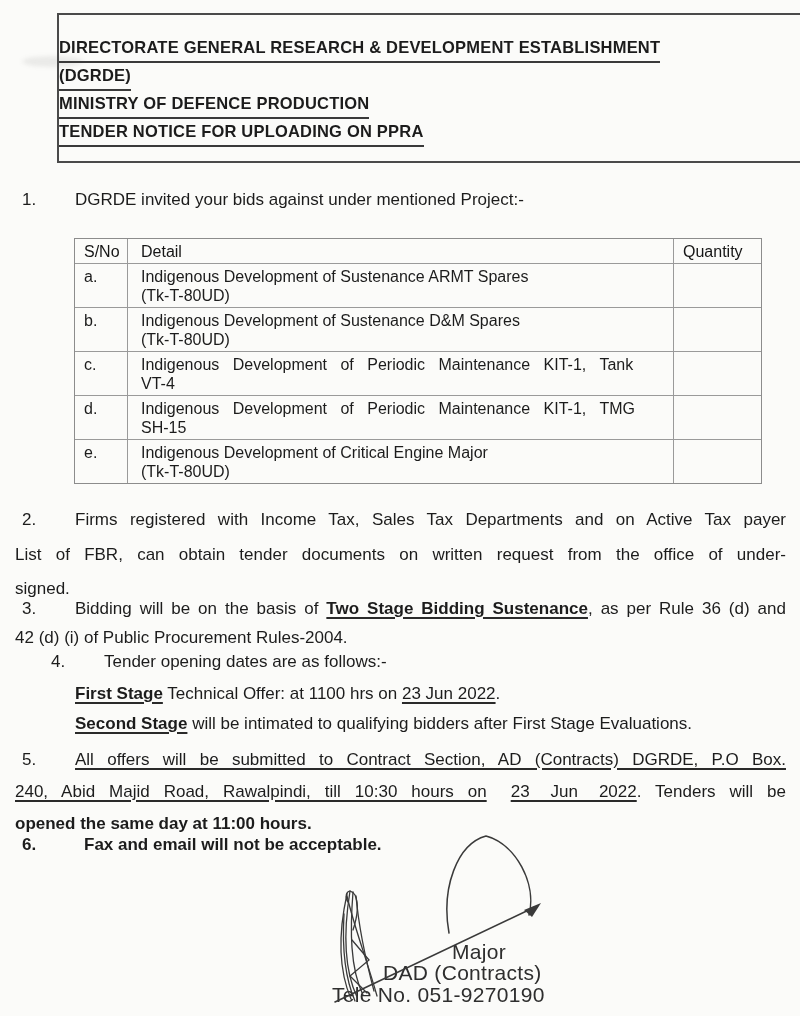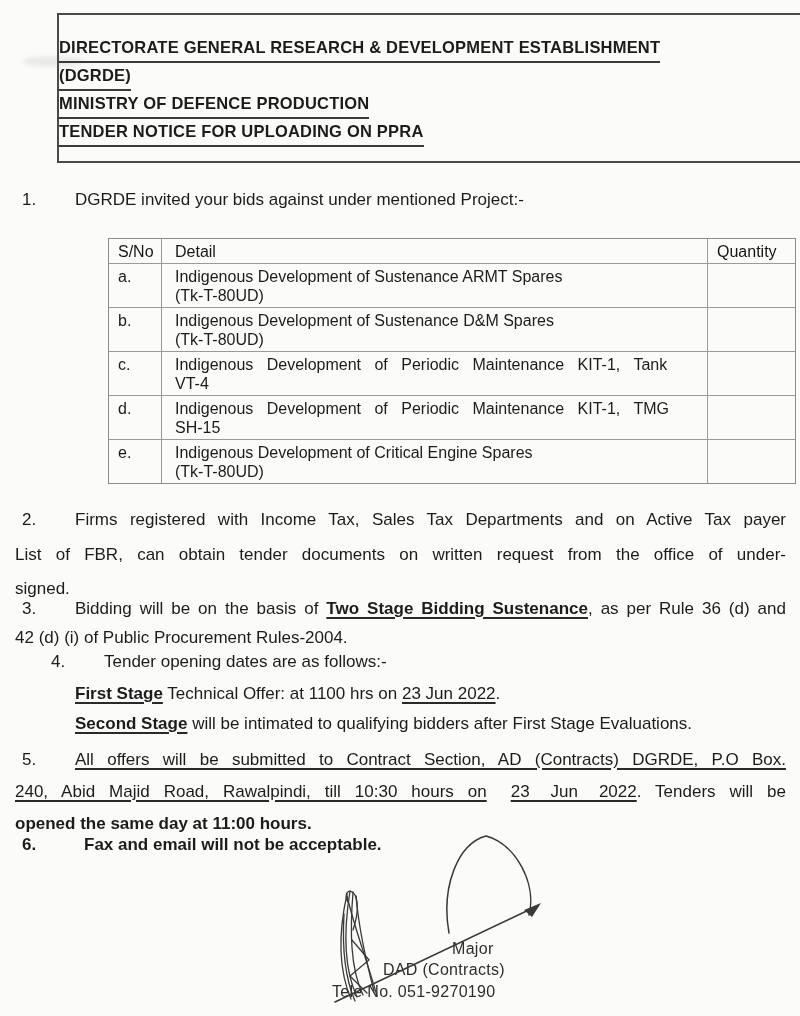--- a/index.html
+++ b/index.html
@@ -54,38 +54,37 @@
   }
   .b { font-weight:bold; }
   .dgap { padding-left:24px; word-spacing:7px; }
 
   
   .tbl {
     left:74px; top:238px; width:688px;
     border:1px solid #8c8c8c;
     font-size:16px;
     background:transparent;
-    margin-left:34px;
   }
   .trow { display:grid; grid-template-columns:53px 546px 87px; }
   .tcell {
     border-right:1px solid #9a9a9a;
     border-bottom:1px solid #9a9a9a;
     padding:2px 6px 2px 9px;
     line-height:19px;
   }
   .trow:last-child .tcell { border-bottom:none; }
   .tcell:last-child { border-right:none; }
   .thead .tcell { height:25px; padding-top:3px; color:#161616; }
   .cell-detail { padding-left:13px; white-space:pre-line; }
   .rowcells .tcell { min-height:40px; padding-top:3px; }
   .spread .cell-detail { word-spacing:9px; }
 
   
-  .sig-text { font-size:16px; color:#2e2e2e; letter-spacing:.3px; }
+  .sig-text { font-size:21px; color:#2e2e2e; letter-spacing:.3px; }
   svg.sig { overflow:visible; }
 </style>
 </head>
 <body>
 
 <div class="abs smudge"></div>
 
 <div class="abs header-box">
   <span class="hline"><span>DIRECTORATE GENERAL RESEARCH &amp; DEVELOPMENT ESTABLISHMENT</span></span>
   <span class="hline"><span>(DGRDE)</span></span>
@@ -120,21 +119,21 @@
     <div class="tcell"></div>
   </div>
   <div class="trow rowcells spread">
     <div class="tcell">d.</div>
     <div class="tcell cell-detail">Indigenous Development of Periodic Maintenance KIT-1, TMG
 SH-15</div>
     <div class="tcell"></div>
   </div>
   <div class="trow rowcells">
     <div class="tcell">e.</div>
-    <div class="tcell cell-detail">Indigenous Development of Critical Engine Spares
+    <div class="tcell cell-detail">Indigenous Development of Critical Engine Major
 (Tk-T-80UD)</div>
     <div class="tcell"></div>
   </div>
 </div>
 
 <div class="abs para jwrap" style="top:503px; line-height:34.5px;">
   <span class="jline"><span class="pnum wide">2.</span><span>Firms registered with Income Tax, Sales Tax Departments and on Active Tax payer</span></span>
   <span class="jline"><span>List of FBR, can obtain tender documents on written request from the office of under-</span></span>
   <span class="lline"><span>signed.</span></span>
 </div>

